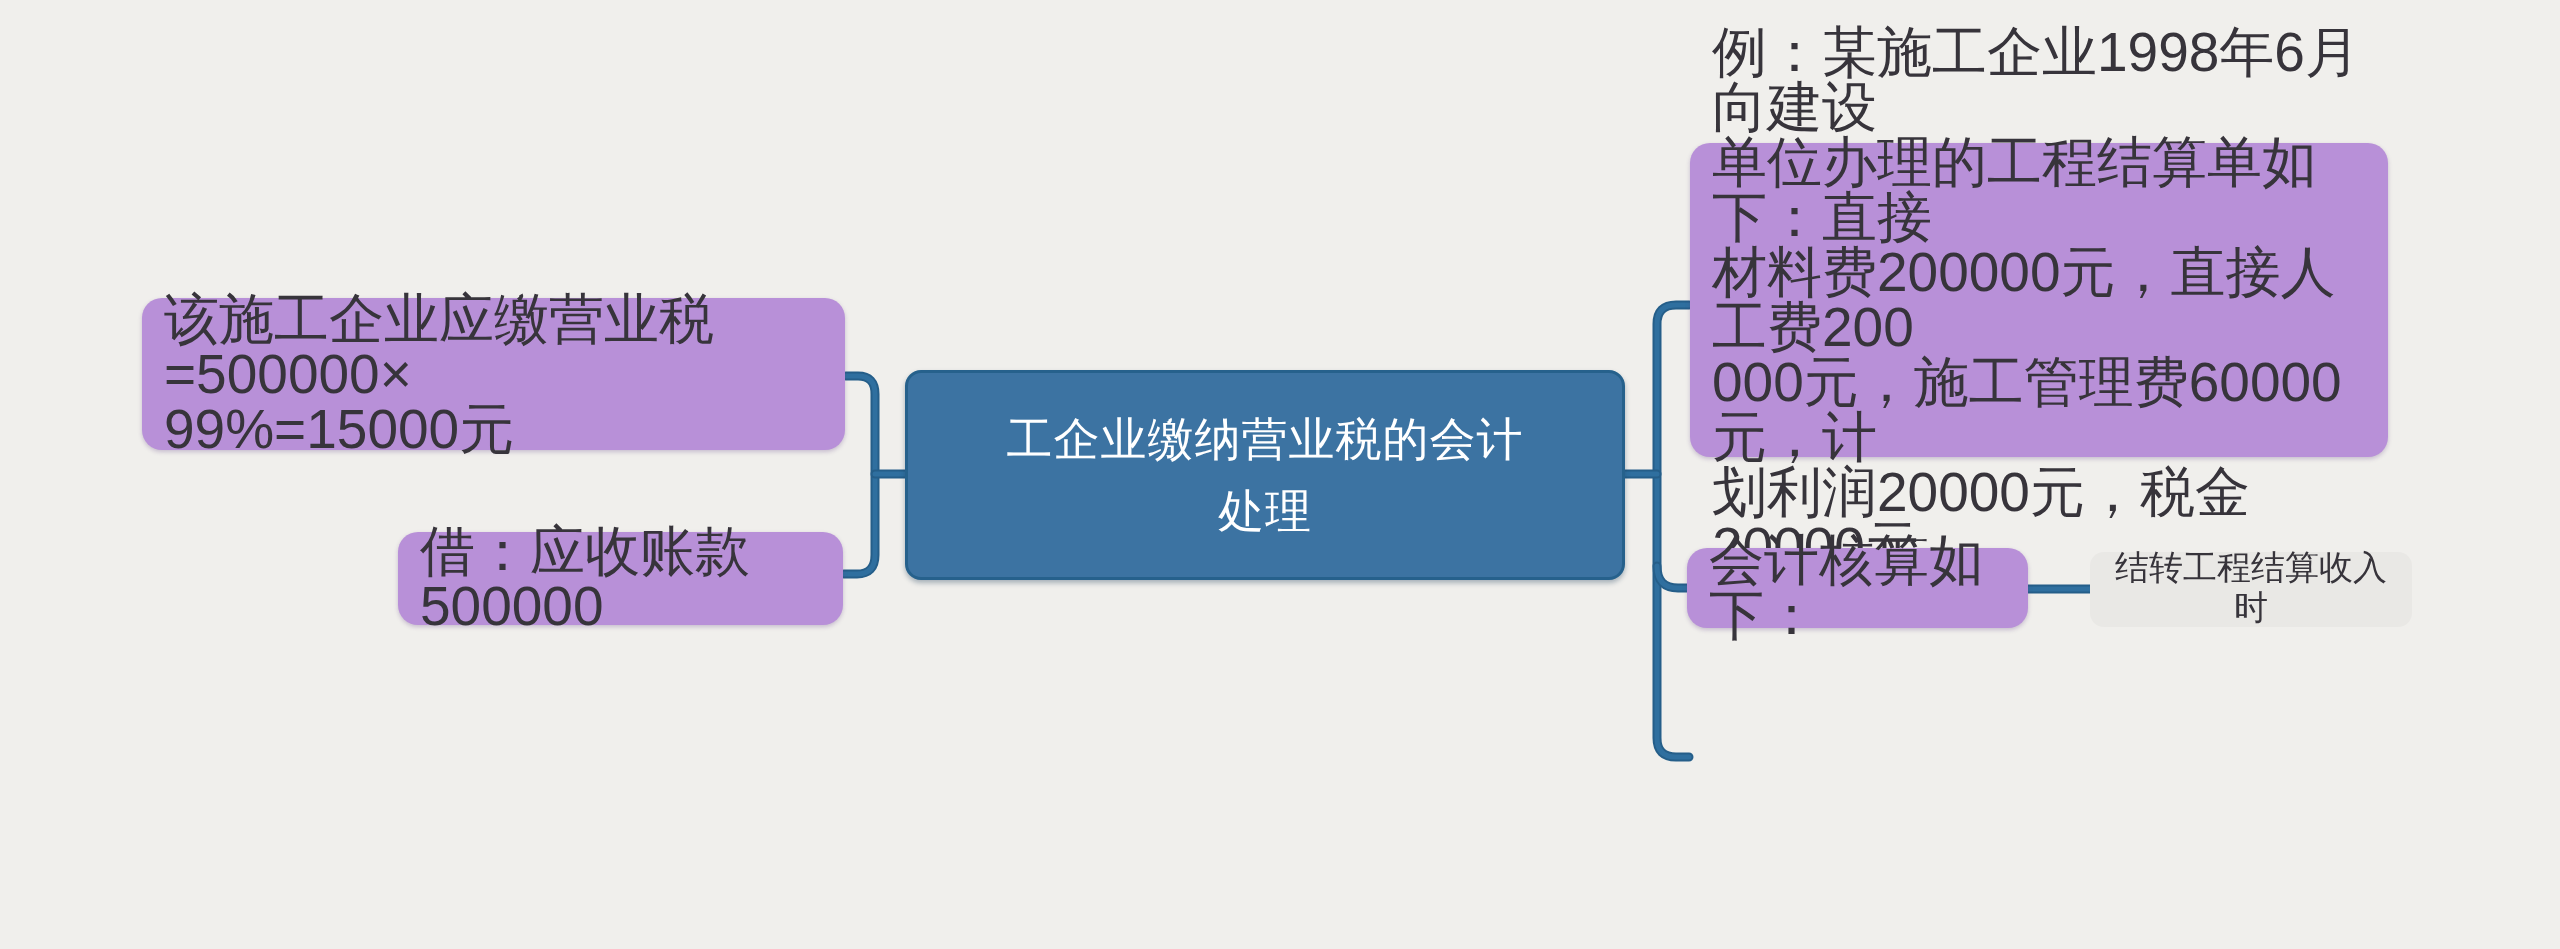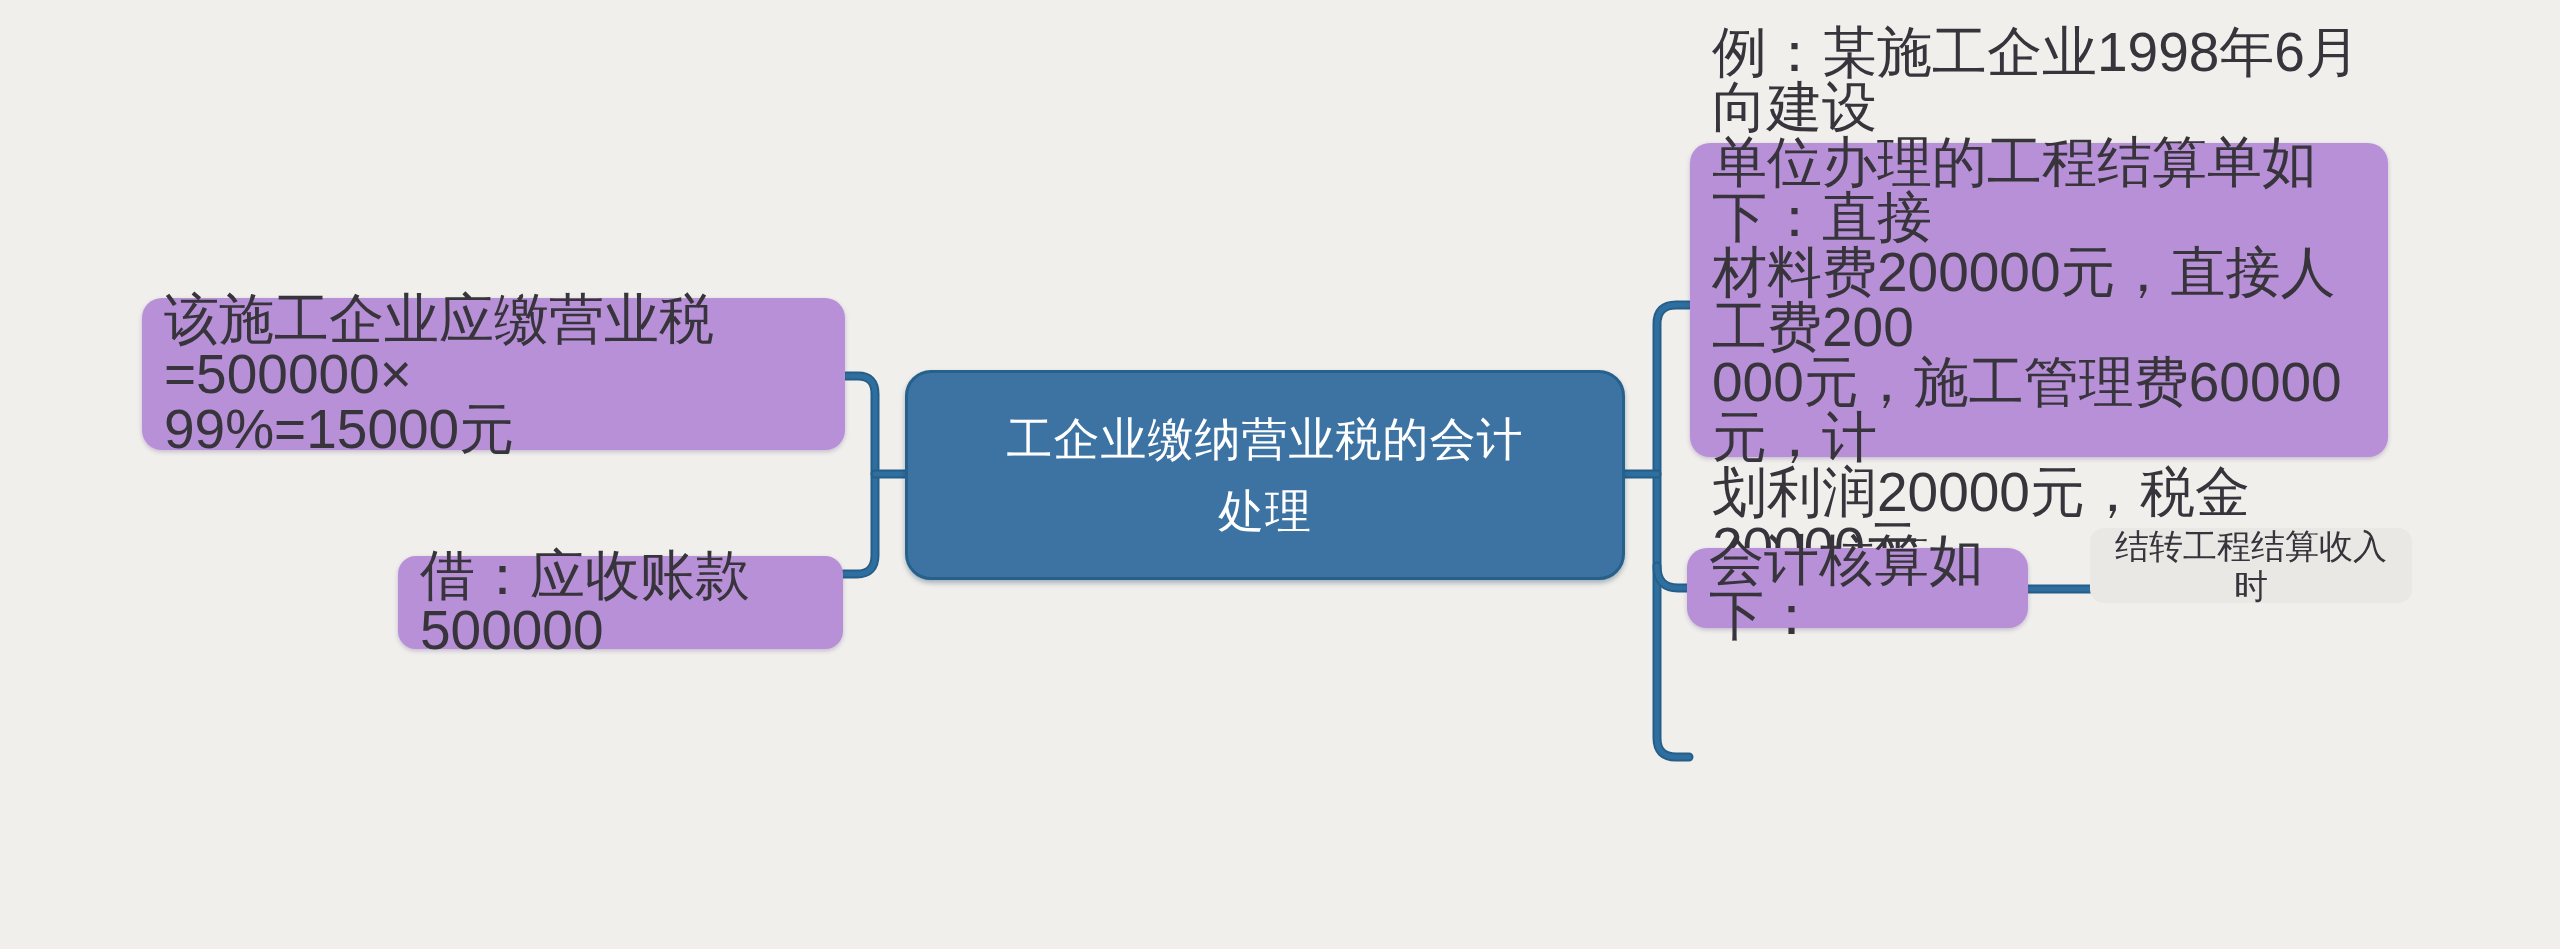--- a/index.html
+++ b/index.html
@@ -23,21 +23,21 @@
   svg.wires{position:absolute;left:0;top:0;pointer-events:none;}
   .wire-outer{fill:none;stroke:var(--connector-dark);stroke-width:9;stroke-linecap:round;}
   .wire-inner{fill:none;stroke:var(--connector);stroke-width:5;stroke-linecap:round;}
   .node{
     position:absolute;display:flex;align-items:center;box-sizing:border-box;
     white-space:pre-line;
   }
   .node-root{
     background:var(--node-blue);
     border:3px solid var(--node-blue-border);
-    border-radius:26px;
+    border-radius:16px;
     color:var(--text-light);
     font-size:46px;line-height:72px;letter-spacing:1px;
     justify-content:center;text-align:center;
     box-shadow:0 3px 5px rgba(30,60,90,0.35);
   }
   .node-purple{
     background:var(--node-purple);
     border-radius:20px;
     color:var(--text-dark);
     font-size:55px;line-height:55px;
@@ -84,34 +84,34 @@
   <div class="node node-root" style="left:905px;top:370px;width:720px;height:210px;">
     <span class="node-label">工企业缴纳营业税的会计
 处理</span>
   </div>
 
   <div class="node node-purple" style="left:142px;top:298px;width:703px;height:152px;">
     <span class="node-label">该施工企业应缴营业税=500000×
 99%=15000元</span>
   </div>
 
-  <div class="node node-purple" style="left:398px;top:556px;width:445px;height:93px;border-radius:18px;">
+  <div class="node node-purple" style="left:398px;top:532px;width:445px;height:93px;">
     <span class="node-label">借：应收账款500000</span>
   </div>
 
   <div class="node node-purple" style="left:1690px;top:143px;width:698px;height:314px;">
     <span class="node-label">例：某施工企业1998年6月向建设
 单位办理的工程结算单如下：直接
 材料费200000元，直接人工费200
 000元，施工管理费60000元，计
 划利润20000元，税金20000元。</span>
   </div>
 
   <div class="node node-purple" style="left:1687px;top:548px;width:341px;height:80px;">
     <span class="node-label">会计核算如下：</span>
   </div>
 
-  <div class="node node-gray" style="left:2090px;top:528px;width:322px;height:75px;">
+  <div class="node node-gray" style="left:2090px;top:552px;width:322px;height:75px;font-family:Liberation Mono, monospace;">
     <span class="node-label">结转工程结算收入时</span>
   </div>
 
 
 </div>
 
 </body></html>

